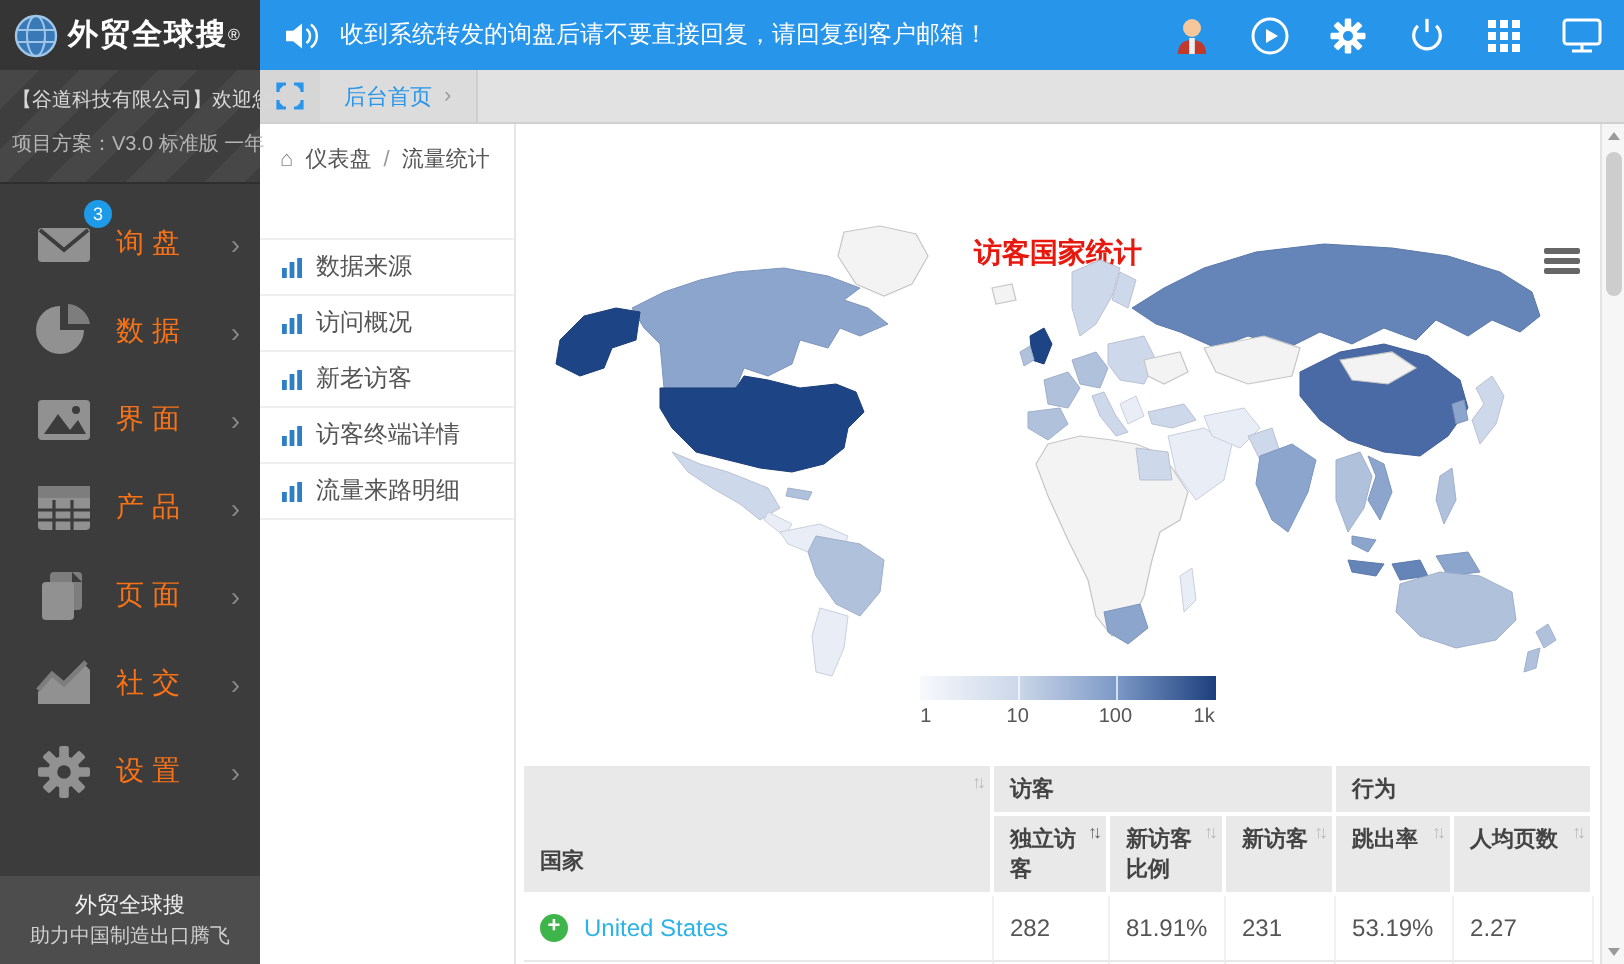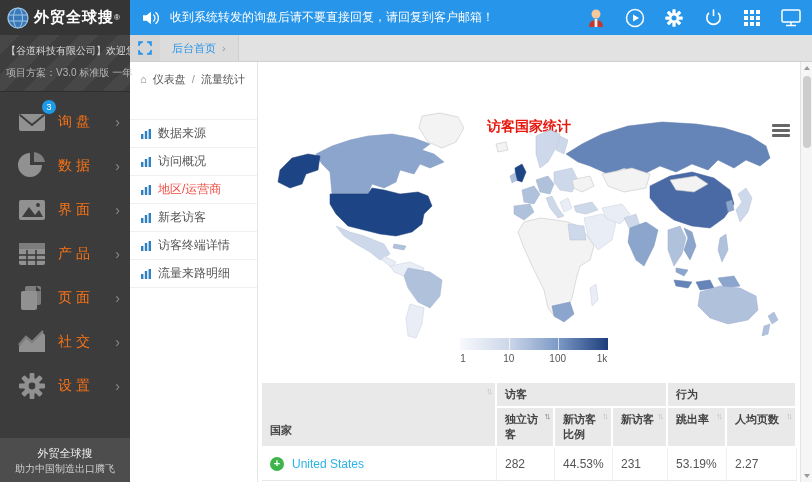--- a/index.html
+++ b/index.html
@@ -339,30 +339,20 @@
     </div>
     <div class="subitem">
       <svg viewBox="0 0 12 12">
           <g fill="#2f80c3">
             <rect x="1" y="6" width="2.4" height="5"></rect>
             <rect x="4.8" y="3" width="2.4" height="8"></rect>
             <rect x="8.6" y="1" width="2.4" height="10"></rect>
           </g>
         </svg>
       <span class="lbl">访问概况</span>
-    </div>
-    <div class="subitem active">
-      <svg viewBox="0 0 12 12">
-          <g fill="#2f80c3">
-            <rect x="1" y="6" width="2.4" height="5"></rect>
-            <rect x="4.8" y="3" width="2.4" height="8"></rect>
-            <rect x="8.6" y="1" width="2.4" height="10"></rect>
-          </g>
-        </svg>
-      <span class="lbl">地区/运营商</span>
     </div>
     <div class="subitem">
       <svg viewBox="0 0 12 12">
           <g fill="#2f80c3">
             <rect x="1" y="6" width="2.4" height="5"></rect>
             <rect x="4.8" y="3" width="2.4" height="8"></rect>
             <rect x="8.6" y="1" width="2.4" height="10"></rect>
           </g>
         </svg>
       <span class="lbl">新老访客</span>
@@ -526,21 +516,21 @@
     </thead>
     <tbody>
       <tr>
         <td>
           <span class="country-cell">
             <span class="plus-ic">+</span>
             <a class="country-link">United States</a>
           </span>
         </td>
         <td>282</td>
-        <td>44.53%</td>
+        <td>81.91%</td>
         <td>231</td>
         <td>53.19%</td>
         <td>2.27</td>
       </tr>
       <tr>
         <td>
           
         </td>
         <td>106</td>
         <td>89.62%</td>

